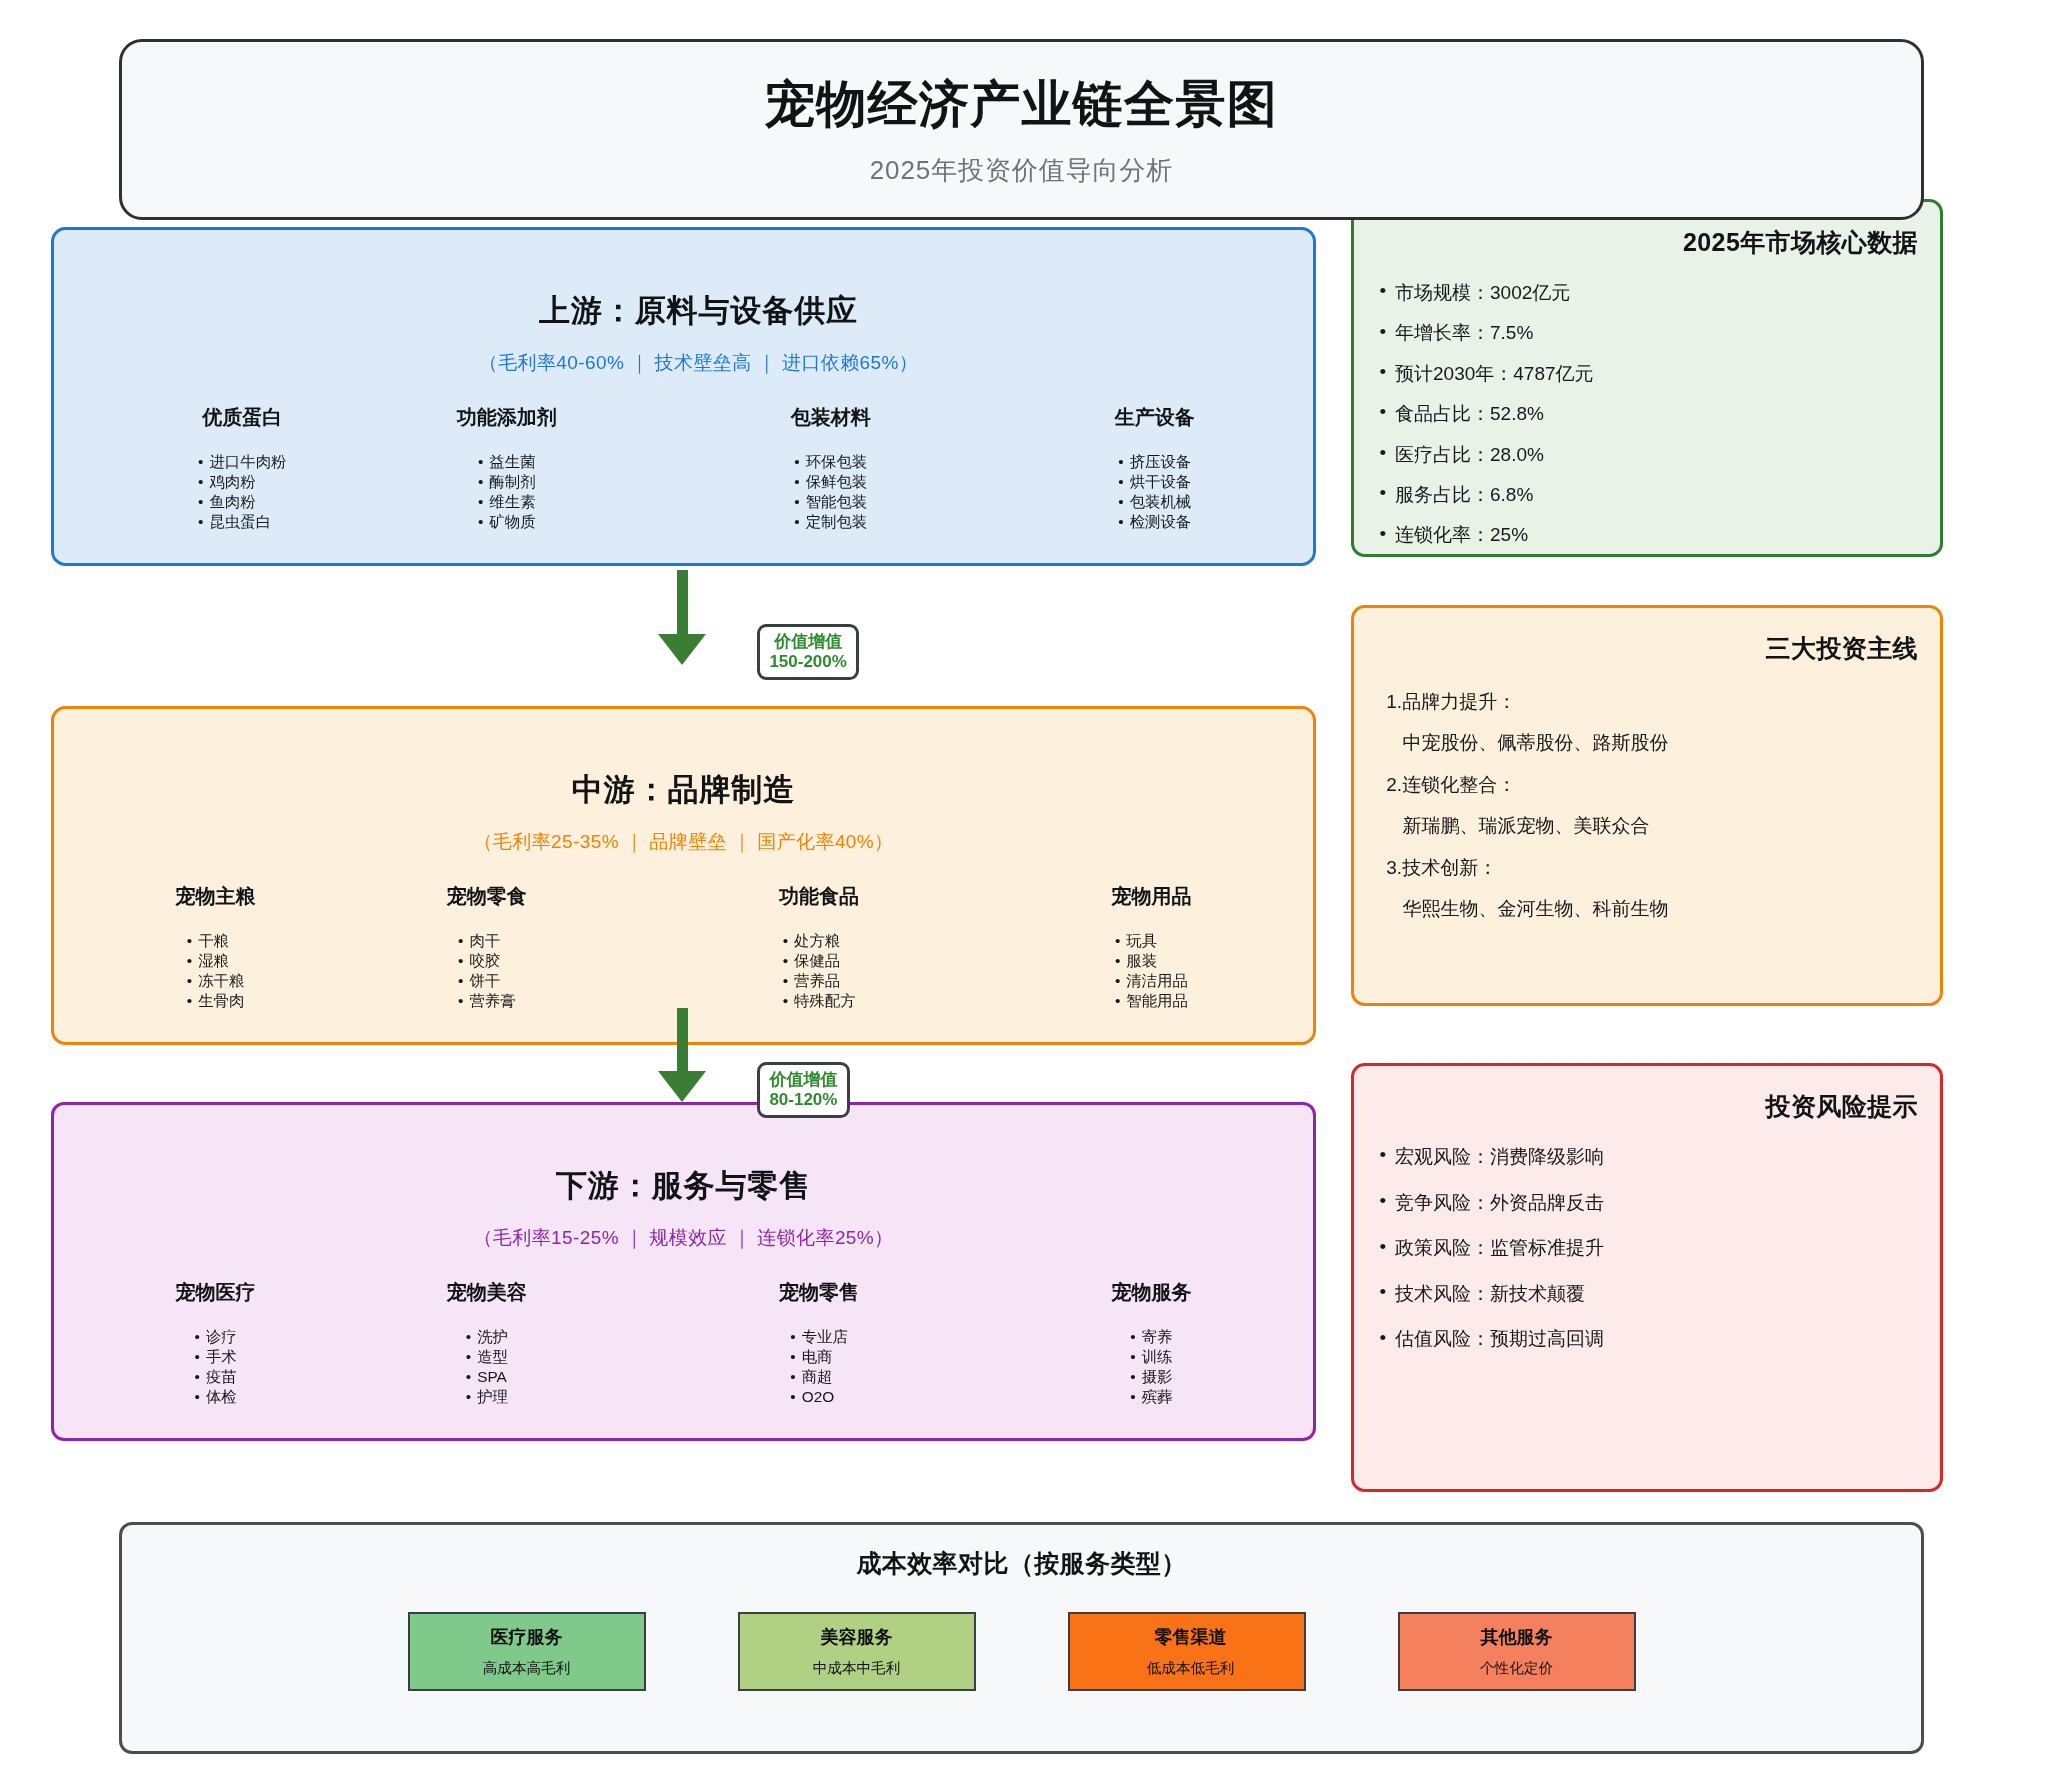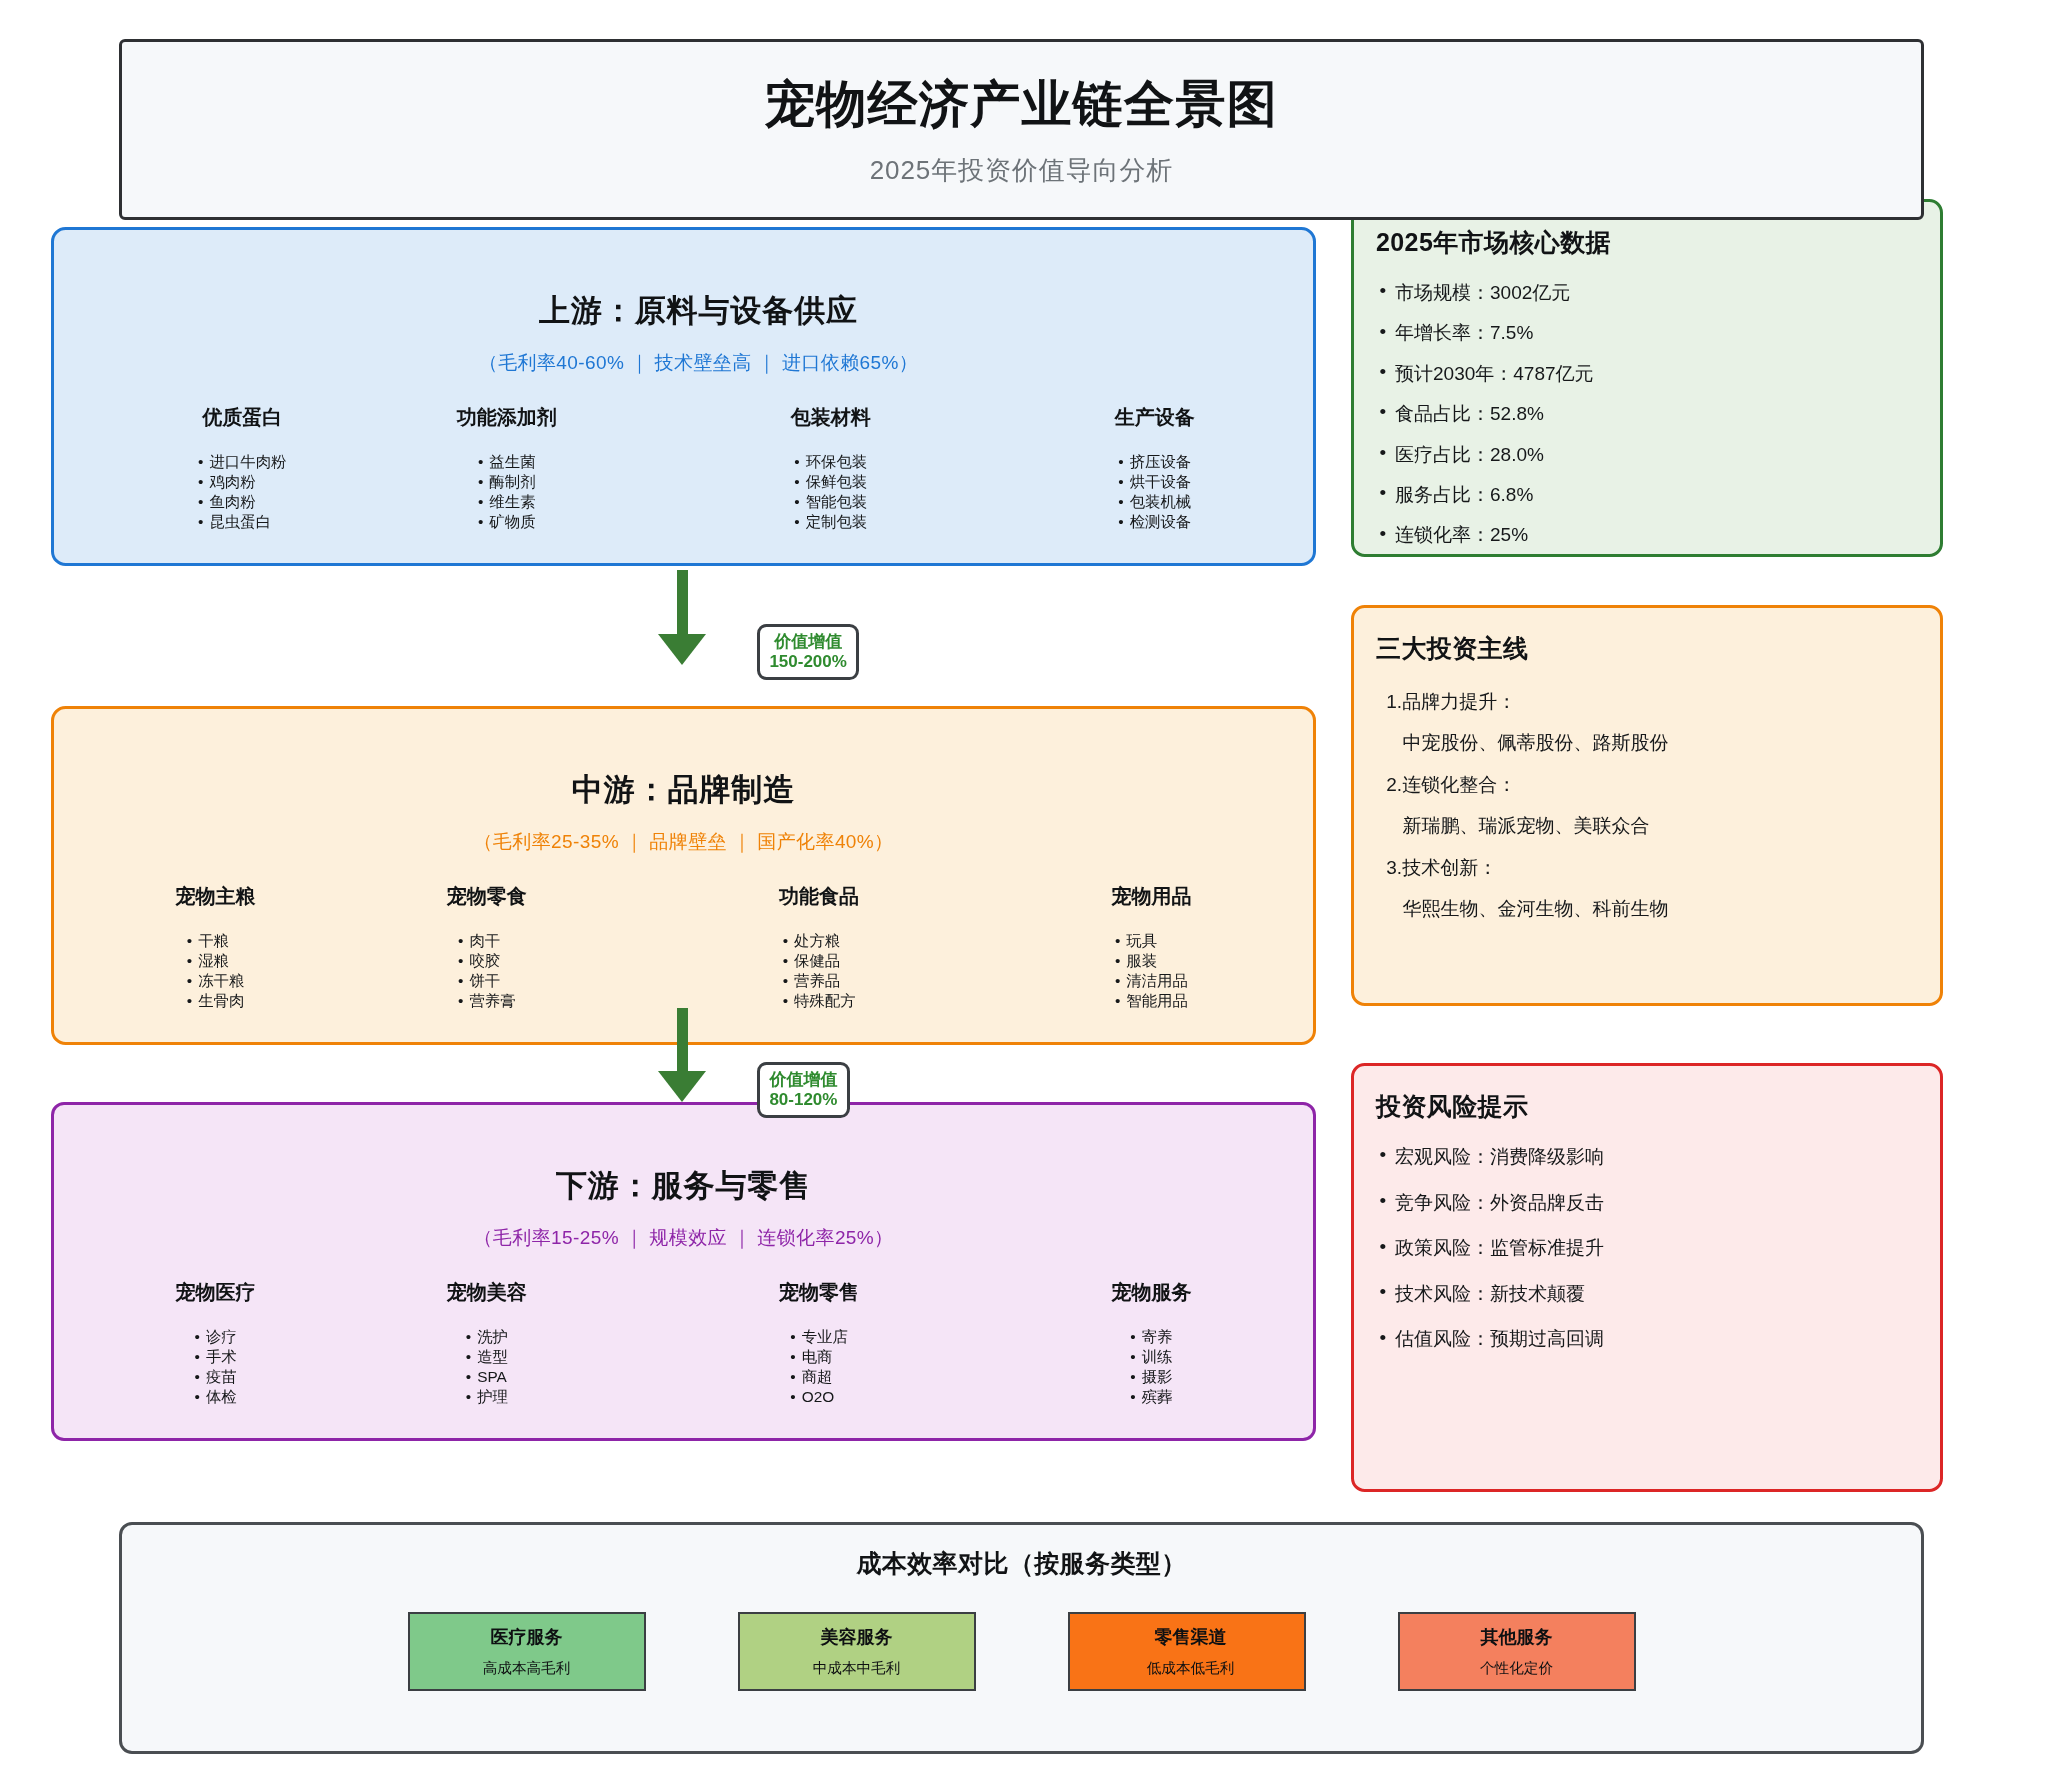--- a/index.html
+++ b/index.html
@@ -7,21 +7,21 @@
     width: 2046px; height: 1788px;
     background: #ffffff;
     font-family: "Liberation Sans", "DejaVu Sans", sans-serif;
     overflow: hidden;
   }
   .canvas { position: relative; width: 2046px; height: 1788px; }
 
   
   .title-card {
     position: absolute; left: 119px; top: 39px; width: 1805px; height: 181px;
-    background: #f6f8fa; border: 3.9px solid #2e3033; border-radius: 6px;
+    background: #f6f8fa; border: 3.9px solid #2e3033; border-radius: 23px;
     display: flex; flex-direction: column; align-items: center; justify-content: center;
     z-index: 2;
   }
   .title-main { font-size: 50px; font-weight: 700; color: #111315; letter-spacing: 1.3px; }
   .title-sub  { font-size: 26px; color: #6d7378; margin-top: 15.4px; letter-spacing: 0.9px; }
 
   
   .stage {
     position: absolute; border-radius: 14.6px; border-width: 3.9px; border-style: solid;
   }
@@ -67,21 +67,21 @@
   .badge-1 { left: 757px; top: 588px; }
   .badge-2 { left: 757px; top: 1026px; }
 
   
   .panel { position: absolute; left: 1351px; width: 592px;
            border-radius: 13.7px; border-width: 3.9px; border-style: solid; padding: 24px 22px; }
   .panel-market { top: 199px;  height: 358px; background: #e8f2e6; border-color: #2e7d32; }
   .panel-invest { top: 605px; height: 401px; background: #fdf0dc; border-color: #ef8207; }
   .panel-risk   { top: 1063px; height: 429px; background: #fdeaea; border-color: #dc2626; }
 
-  .panel-title { text-align: left; font-size: 25px; font-weight: 700; color: #111315;
+  .panel-title { text-align: right; font-size: 25px; font-weight: 700; color: #111315;
                  margin-bottom: 24px; letter-spacing: 0.4px; }
   .panel-list { list-style: none; padding-left: 19px; }
   .panel-list li { font-size: 19px; color: #16181a; line-height: 1.0; margin-bottom: 21.4px;
                    white-space: nowrap; position: relative; }
   .panel-list li::before { content: "\2022"; position: absolute; left: -15.4px; top: -1.7px; }
 
   .invest-list { list-style: none; padding-left: 10.3px; }
   .invest-group { margin-bottom: 15.4px; }
   .invest-head { font-size: 19px; color: #16181a; white-space: nowrap; }
   .invest-names { font-size: 19px; color: #16181a; margin-top: 15.4px; padding-left: 16.3px; white-space: nowrap; }

